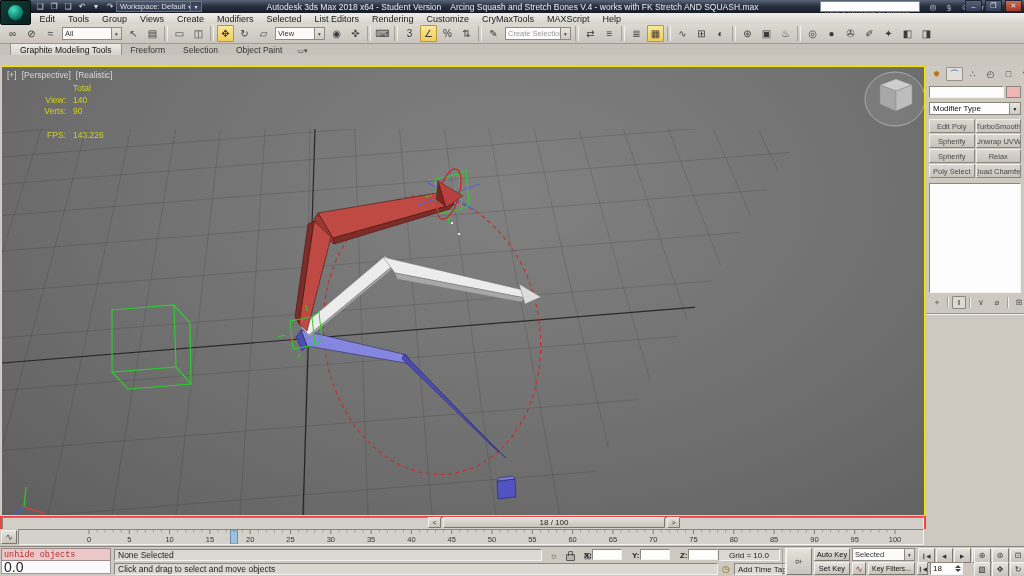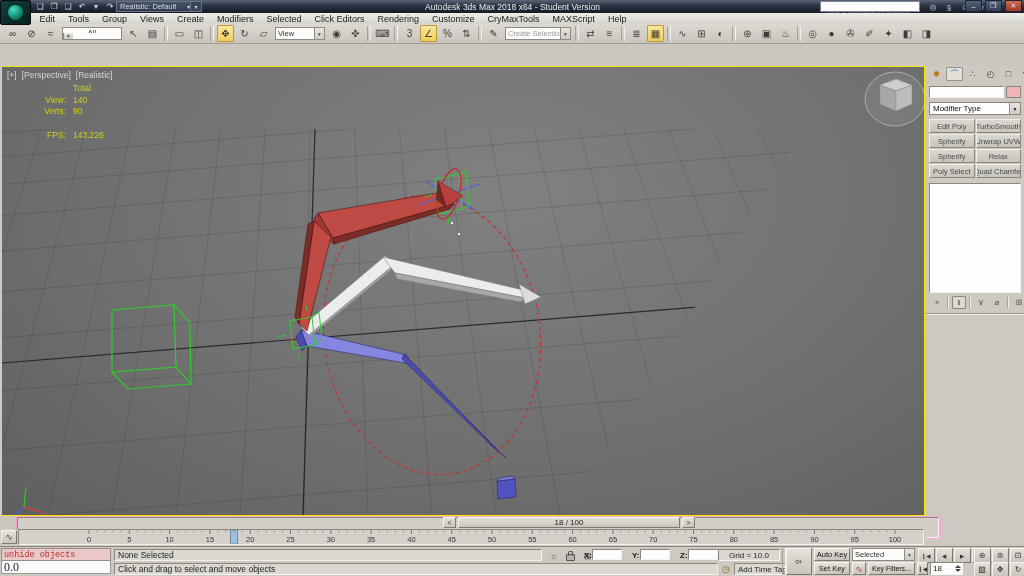--- a/index.html
+++ b/index.html
@@ -66,36 +66,36 @@
   .modbtn{height:12px;font-size:7.5px;color:#4a4a4a;background:linear-gradient(#dad7d0,#c8c4bc);border:1px solid;border-color:#f0eeea #8a867e #8a867e #f0eeea;display:flex;align-items:center;justify-content:center;white-space:nowrap;overflow:hidden}
   .stack{margin:5px 3px 0;height:110px;border:1px solid #8a867e;background:linear-gradient(#ededed,#dcdcdc)}
   .stacktools{display:flex;align-items:center;height:13px;margin:3px 3px 0}
   .stacktools .ibtn{min-width:12px;height:11px;font-size:8px;color:#555;margin:0 1px}
   .stacktools .pressed{border:1px solid #8a867e;background:#dcd9d2}
   .stacktools .tsep{height:11px}
   .pdivider{margin-top:4px;border-top:1px solid #9a968e;border-bottom:1px solid #f2f0ec}
   .lockwrap i{display:block;width:7px;height:5px;background:#b8b4ac;border:1px solid #555;border-radius:1px;position:relative;margin-top:2px;font-style:normal}
   .lockwrap i::before{content:"";position:absolute;left:1px;top:-4px;width:3px;height:4px;border:1px solid #555;border-bottom:none;border-radius:2px 2px 0 0}
   
-  .timeslider{position:absolute;left:15px;top:516px;width:926px;height:23px;background:#f9a8d4}
+  .timeslider{position:absolute;left:0;top:516px;width:926px;height:23px;background:#ef4444}
   .ts-track{position:absolute;left:2px;top:1px;right:2px;bottom:1px;background:#d2cfc8;border:1px solid;border-color:#8a867e #f4f2ee #f4f2ee #8a867e}
   .raised{background:linear-gradient(#e4e1da,#c8c4bc);border:1px solid;border-color:#f4f2ee #7d7971 #7d7971 #f4f2ee;display:flex;align-items:center;justify-content:center;box-sizing:border-box}
   .sunk{background:#fdfdfd;border:1px solid;border-color:#8a867e #f4f2ee #f4f2ee #8a867e;box-sizing:border-box}
   .ts-prev{position:absolute;left:428px;top:1px;width:13px;height:11px;font-size:7px;color:#333}
   .ts-btn{position:absolute;left:443px;top:1px;width:222px;height:11px;font-size:8px;color:#222}
   .ts-next{position:absolute;left:667px;top:1px;width:13px;height:11px;font-size:7px;color:#333}
   
   .trackbar{position:absolute;left:0;top:529px;width:926px;height:17px;background:#cdc9c1}
   .tb-curve{position:absolute;left:1px;top:1px;width:16px;height:14px;font-size:9px;color:#444}
   .tb-ruler{position:absolute;left:18px;top:0;width:906px;height:16px;background:#d4d1ca;border:1px solid;border-color:#8a867e #f4f2ee #f4f2ee #8a867e;box-sizing:border-box}
   
   .statusbar{position:absolute;left:0;top:546px;width:1024px;height:30px;background:#cdc9c1;border-top:1px solid #8a867e;box-sizing:border-box;font-size:8.5px}
   .mxs{position:absolute;left:1px;top:1px;width:110px;height:27px}
   .mxs .pink{height:13px;background:#ecc7c7;border:1px solid #9a8a8a;font-family:"Liberation Mono",monospace;font-size:8.5px;color:#b03030;padding:0 2px;line-height:12px;box-sizing:border-box;overflow:hidden}
-  .mxs .white{height:13px;background:#fafafa;border:1px solid #9a9a9a;border-top:none;font-family:Liberation Serif, serif;font-size:12px;color:#223;padding:0 2px;line-height:12px;box-sizing:border-box}
+  .mxs .white{height:13px;background:#fafafa;border:1px solid #9a9a9a;border-top:none;font-family:Liberation Sans, sans-serif;font-size:14px;color:#223;padding:0 2px;line-height:12px;box-sizing:border-box}
   .statusfield{position:absolute;left:114px;top:2px;width:428px;height:12px;padding:0 3px;line-height:11px;color:#222;background:#dbd8d1;border:1px solid;border-color:#8a867e #f4f2ee #f4f2ee #8a867e;box-sizing:border-box;white-space:nowrap;overflow:hidden}
   .promptfield{top:16px;width:604px}
   .sb-icons{position:absolute;left:545px;top:2px;display:flex}
   .sb-icons .ibtn{width:12px;height:12px;font-size:9px;color:#555;margin:0}
   .coordlabel{position:absolute;top:4px;font-size:8px;font-weight:bold;color:#222}
   .coordfield{position:absolute;top:2px;width:30px;height:11px}
   .gridbox{position:absolute;left:718px;top:2px;width:62px;height:12px;font-size:8px;color:#222;display:flex;align-items:center;justify-content:center;background:#dbd8d1;border:1px solid;border-color:#8a867e #f4f2ee #f4f2ee #8a867e;box-sizing:border-box;white-space:nowrap}
   .timetagicon{position:absolute;left:722px;top:17px;font-size:9px;color:#8a6a10}
   .timetag{position:absolute;left:734px;top:16px;width:64px;height:12px;font-size:8px;color:#222;display:flex;align-items:center;padding-left:3px;background:#dbd8d1;border:1px solid;border-color:#8a867e #f4f2ee #f4f2ee #8a867e;box-sizing:border-box;white-space:nowrap}
   .sep2{position:absolute;left:782px;top:1px;width:2px;height:27px;border-left:1px solid #a5a19a;border-right:1px solid #f2f0ec}
@@ -146,26 +146,27 @@
           <i style="font-style: normal;">↷</i>
         </span>
         <span class="ibtn">
           <i style="font-style: normal;">▾</i>
         </span>
         <span class="ibtn">
           <i style="font-style: normal;">⌂</i>
         </span>
       </div>
     <div class="workspace">
-      <span>Realistic: Default</span>
+      <span>Workspace: Default</span>
       <span class="wa">▾</span>
     </div>
     <div class="wsmore">▾</div>
     <div class="title-text">
       <span>Autodesk 3ds Max 2018 x64  - Student Version</span>
+      <span>Arcing Squash and Stretch Bones V.4 - works with FK Stretch AND SQUASH.max</span>
     </div>
     <div class="search">
       <input placeholder="Type a keyword or phrase" style="">
     </div>
     <div class="icrow">
         <span class="ibtn">
           <i style="font-style: normal;">◎</i>
         </span>
         <span class="ibtn">
           <i style="font-style: normal;">§</i>
@@ -198,39 +199,39 @@
 
   <div class="menubar">
 
   <span class="menu-item">Edit</span>
       <span class="menu-item">Tools</span>
       <span class="menu-item">Group</span>
       <span class="menu-item">Views</span>
       <span class="menu-item">Create</span>
       <span class="menu-item">Modifiers</span>
       <span class="menu-item">Selected</span>
-      <span class="menu-item">Click Editors</span>
+      <span class="menu-item">List Editors</span>
       <span class="menu-item">Rendering</span>
       <span class="menu-item">Customize</span>
       <span class="menu-item">CryMaxTools</span>
       <span class="menu-item">MAXScript</span>
       <span class="menu-item">Help</span>
     </div>
 
   <div class="toolbar">
       <span class="ibtn">
         <i style="font-style: normal;">∞</i>
       </span>
       <span class="ibtn">
         <i style="font-style: normal;">⊘</i>
       </span>
       <span class="ibtn">
         <i style="font-style: normal;">≈</i>
       </span>
-      <span class="tdrop" style="width: 60px; flex-direction: column;">
+      <span class="tdrop" style="width: 60px;">
         <span class="dl">All</span>
         <span class="da">▾</span>
       </span>
       <span class="ibtn">
         <i style="font-style: normal;">↖</i>
       </span>
       <span class="ibtn">
         <i style="font-style: normal;">▤</i>
       </span>
       <span class="tsep"></span>
@@ -336,20 +337,27 @@
         <i style="font-style: normal;">✦</i>
       </span>
       <span class="ibtn">
         <i style="font-style: normal;">◧</i>
       </span>
       <span class="ibtn">
         <i style="font-style: normal;">◨</i>
       </span>
     </div>
 
+  <div class="ribbon-tabs">
+    <span class="rtab active">Graphite Modeling Tools</span>
+    <span class="rtab">Freeform</span>
+    <span class="rtab">Selection</span>
+    <span class="rtab">Object Paint</span>
+    <span class="rtab-more">▭▾</span>
+  </div>
 
   <div class="viewport">
     <svg id="scene" width="922" height="448" viewBox="0 0 922 448">
       <defs>
         <clipPath id="gridclip">
             <polygon points="0,62 802,62 566,448 0,448"></polygon>
           </clipPath>
       </defs>
       <g id="gridlines" clip-path="url(#gridclip)">
           <line x1="0" y1="66" x2="922" y2="-8" stroke="rgba(25,25,25,0.15)" stroke-width="1"></line>

